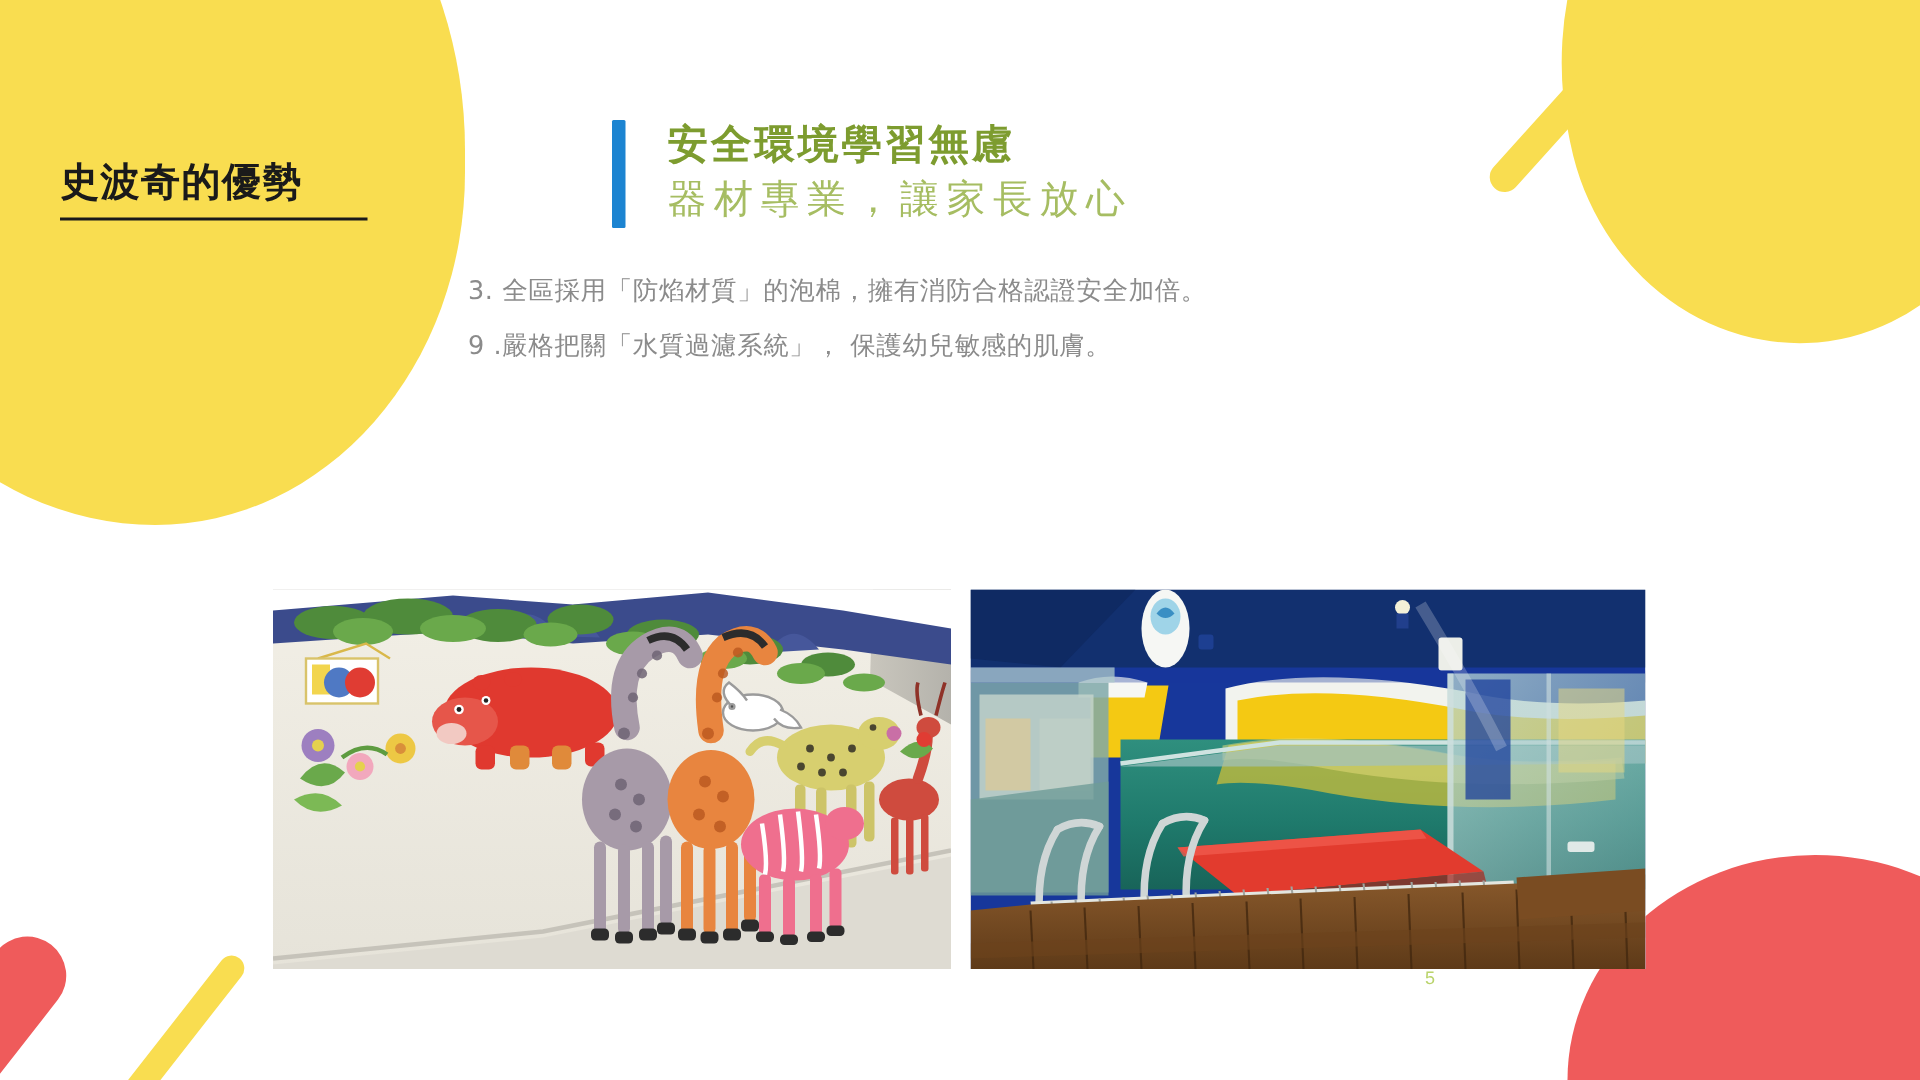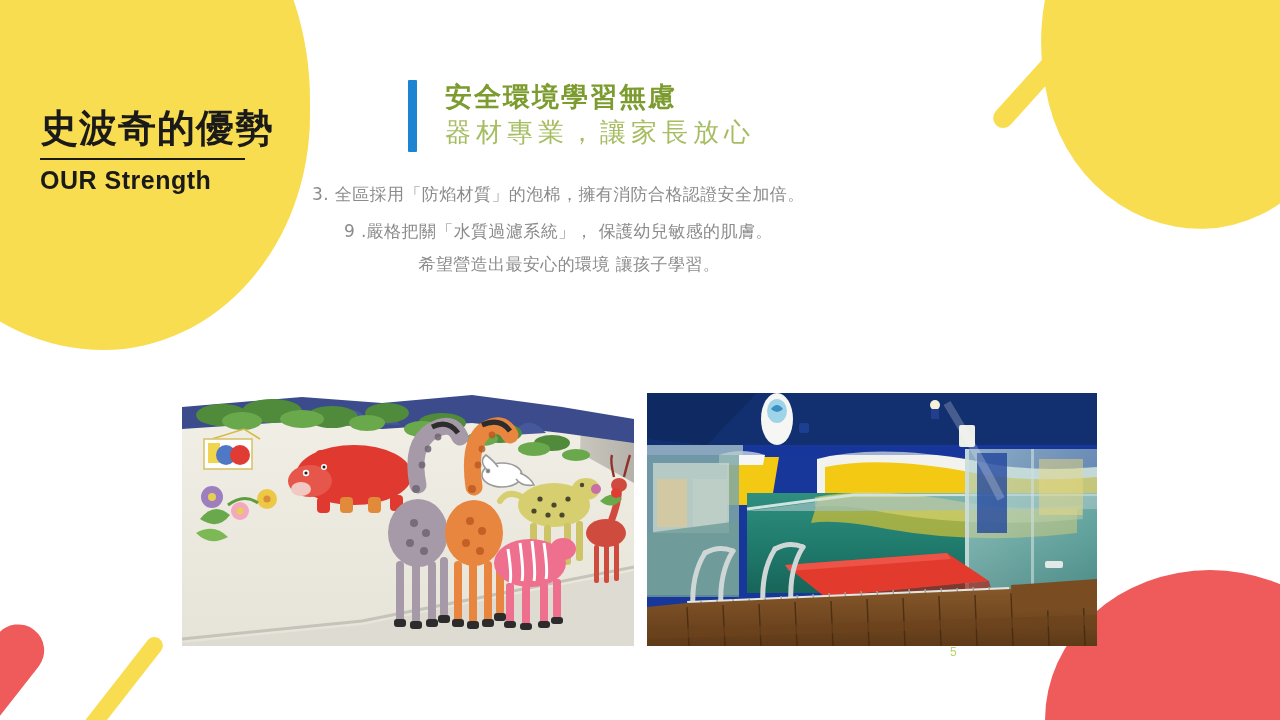--- a/index.html
+++ b/index.html
@@ -57,21 +57,21 @@
     border-radius:9px;
     transform:rotate(38deg);
     transform-origin:50% 50%;
   }
 
   
   .left-head{
     position:absolute;left:40px;top:108px;width:240px;z-index:5;
   }
   .left-head .cn{
-    font-size:38px;font-weight:bold;color:#1a1a1a;
+    font-size:26px;font-weight:bold;color:#1a1a1a;
     letter-spacing:1px;line-height:1.1;white-space:nowrap;
     font-family:"DejaVu Sans","Liberation Sans",sans-serif;
   }
   .left-head .rule{
     height:2px;background:#1a1a1a;margin:8px 0 6px 0;width:205px;
   }
   .left-head .en{
     font-size:25px;font-weight:bold;color:#1a1a1a;letter-spacing:0.5px;
     white-space:nowrap;
   }
@@ -92,21 +92,20 @@
     line-height:1.3;white-space:nowrap;margin-top:2px;
     font-family:Liberation Sans, sans-serif;
   }
 
   
   .body-list{position:absolute;left:312px;top:186px;z-index:5;}
   .body-line{
     font-size:17px;color:#8b8b8b;line-height:1.0;
     margin-bottom:20px;white-space:nowrap;letter-spacing:0.4px;
     font-family:"DejaVu Sans","Liberation Sans",sans-serif;
-    text-align:center;
   }
   .body-line.cont{margin-left:22px;margin-top:-4px;}
 
   
   .photo{position:absolute;overflow:hidden;z-index:4;background:#ddd;}
   .photo-left{left:182px;top:393px;width:452px;height:253px;}
   .photo-right{left:647px;top:393px;width:450px;height:253px;}
 
   .pn{
     position:absolute;left:950px;top:645px;z-index:6;
@@ -122,35 +121,33 @@
   <div class="deco blob-left"></div>
   <div class="deco blob-topright"></div>
   <div class="deco bar-topright"></div>
   <div class="deco circle-bottomright"></div>
   <div class="deco bar-bottomleft-red"></div>
   <div class="deco bar-bottomleft-yellow"></div>
 
   <div class="left-head">
     <div class="cn">史波奇的優勢</div>
     <div class="rule"></div>
-    <div class="en">OUR Strength</div>
   </div>
 
   <div class="title-wrap">
     <div class="title-bar"></div>
     <div class="title-texts">
       <div class="title-main">安全環境學習無慮</div>
       <div class="title-sub">器材專業，讓家長放心</div>
     </div>
   </div>
 
   <div class="body-list">
     <div class="body-line">3. 全區採用「防焰材質」的泡棉，擁有消防合格認證安全加倍。</div>
     <div class="body-line">9 .嚴格把關「水質過濾系統」， 保護幼兒敏感的肌膚。</div>
-    <div class="body-line cont">希望營造出最安心的環境 讓孩子學習。</div>
   </div>
 
   <div class="photo photo-left">
     <svg viewBox="0 0 452 253" width="452" height="253" preserveAspectRatio="none">
       <defs>
         <linearGradient id="wallg" x1="0" y1="0" x2="0" y2="1">
           <stop offset="0%" stop-color="#f2efe6"></stop>
           <stop offset="100%" stop-color="#e6e3d9"></stop>
         </linearGradient>
         <linearGradient id="ceil" x1="0" y1="0" x2="1" y2="0">

